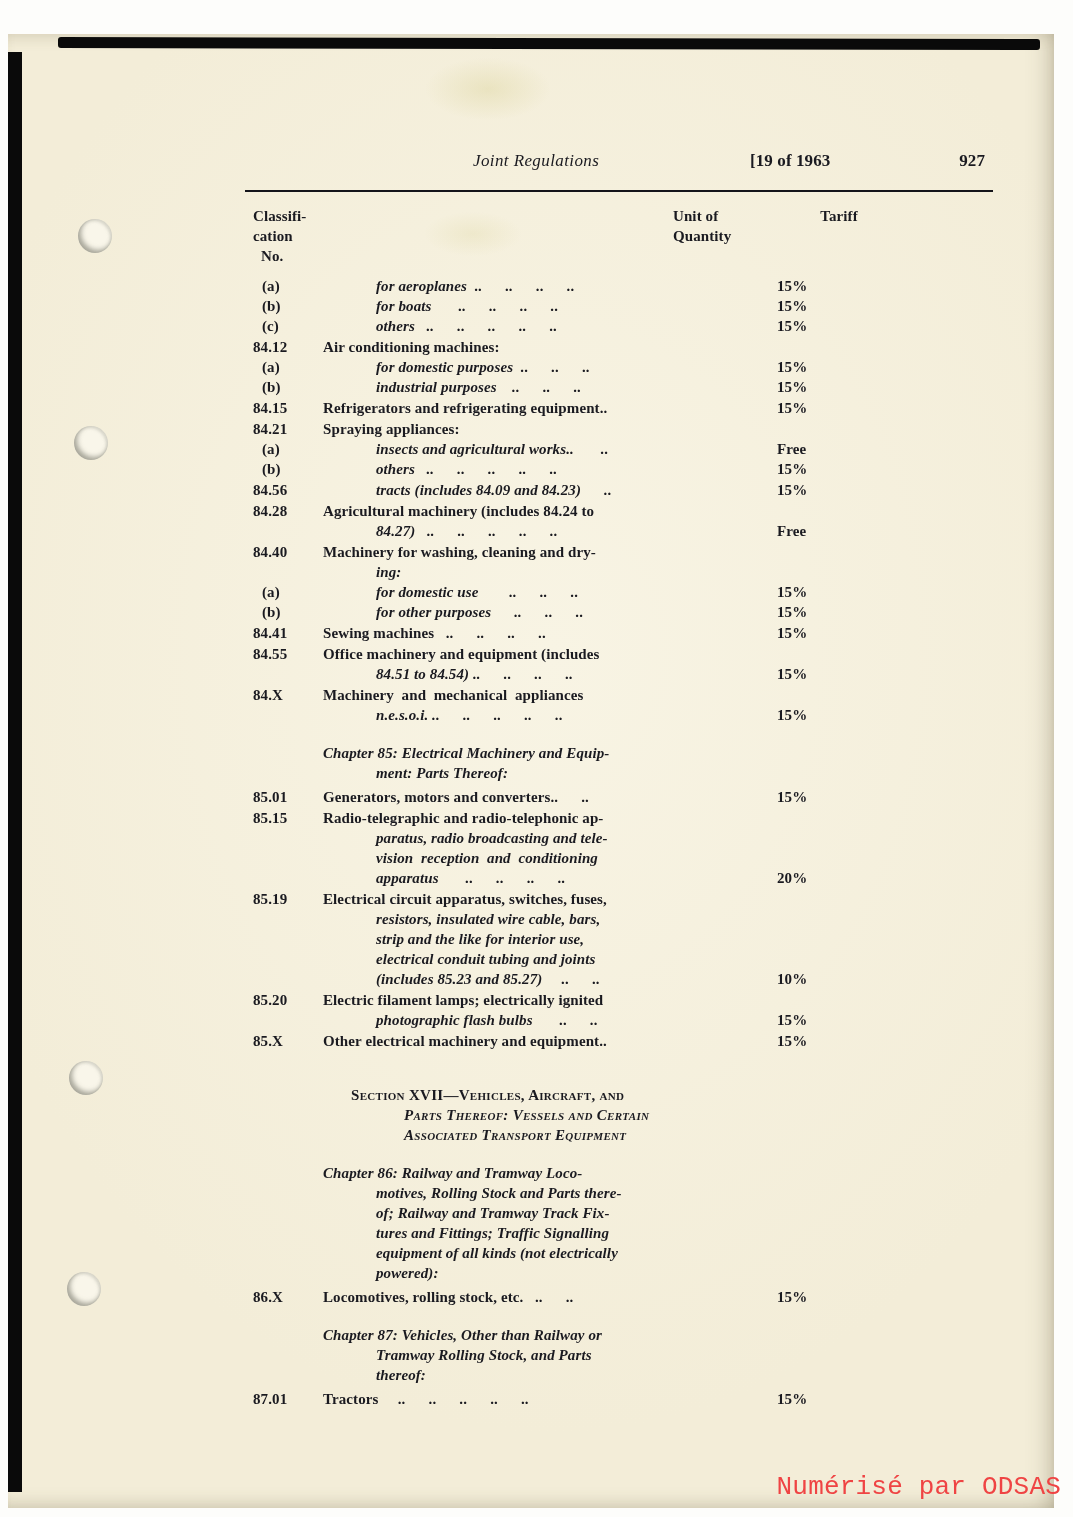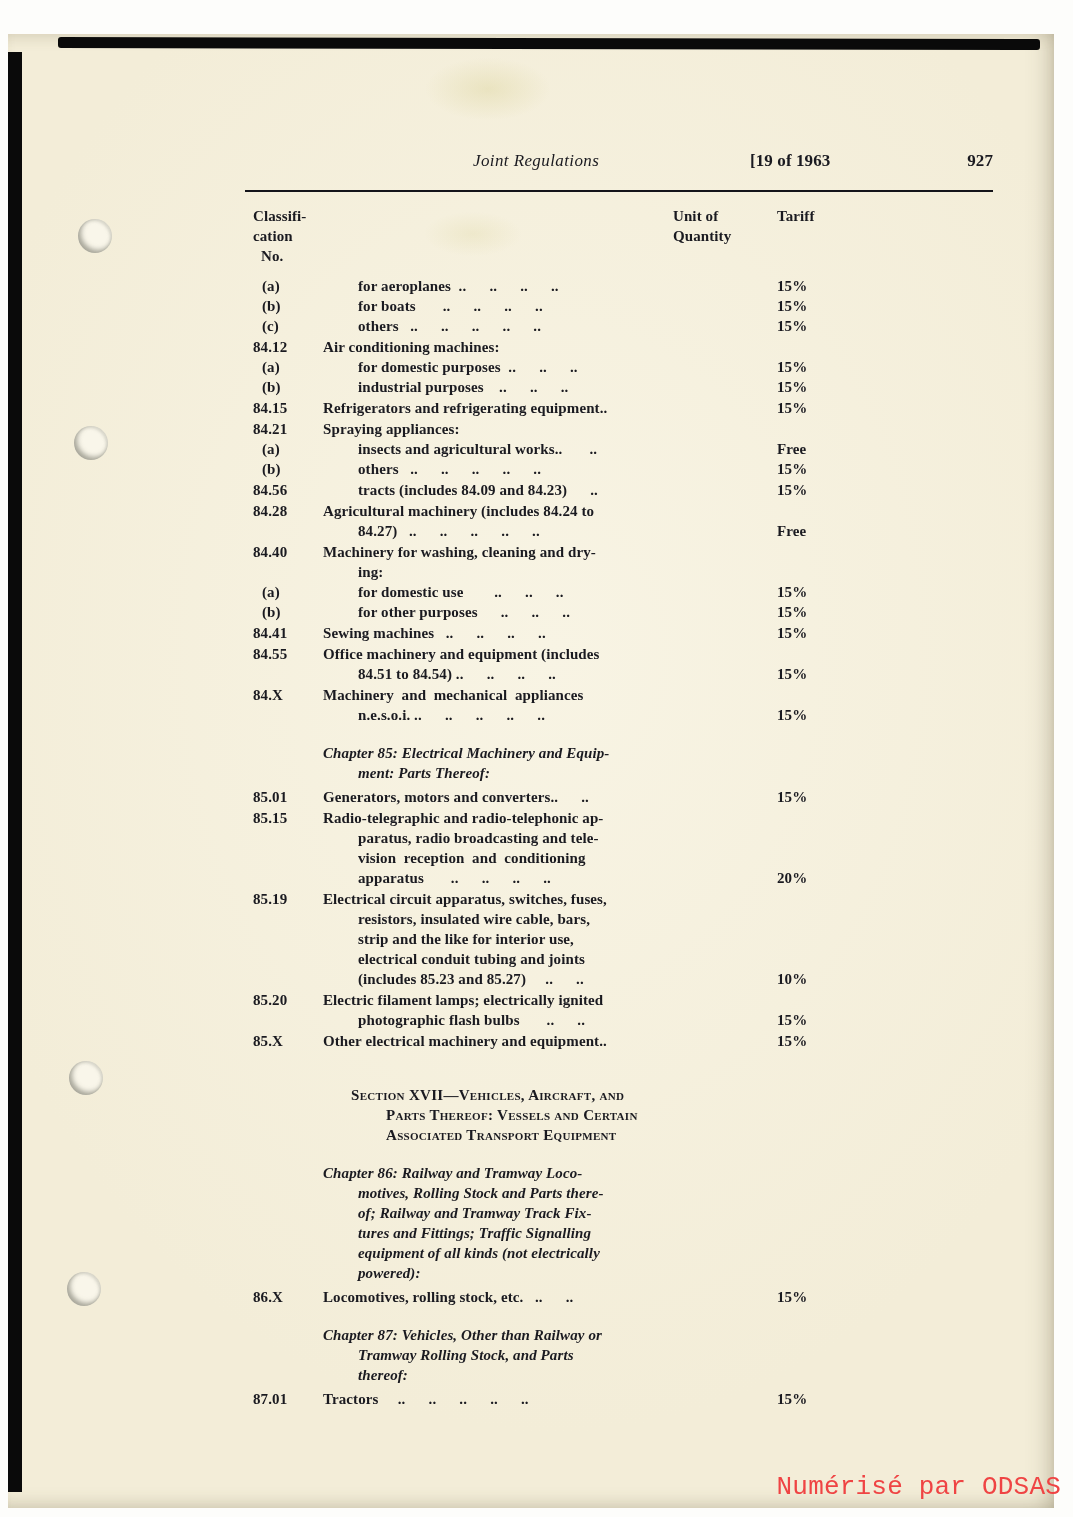--- a/index.html
+++ b/index.html
@@ -43,37 +43,37 @@
   .h4 { left:59px;  top:1238px; }
 
   .content {
     position:absolute; left:237px; top:116px; width:760px;
     font-size:15px; line-height:20px; font-weight:bold;
     letter-spacing:0.1px;
   }
   .doc-header { position:relative; height:22px; font-size:17px; line-height:22px; }
   .doc-title { position:absolute; left:228px; font-style:italic; font-weight:normal; letter-spacing:0.4px; }
   .doc-citation { position:absolute; left:505px; font-weight:bold; }
-  .doc-page-num { position:absolute; right:12px; font-weight:bold; }
+  .doc-page-num { position:absolute; right:20px; font-weight:bold; }
   .rule { margin-top:18px; height:2px; background:#14141a; width:748px; }
 
   .table-head { margin-top:14px; }
   .rows { margin-top:10px; }
 
   .row { display:flex; align-items:stretch; }
   .cell { flex:none; }
   .col-class { width:78px; padding-left:8px; }
   .row-sub .col-class { padding-left:17px; }
   .col-desc { width:340px; }
   .col-unit { width:108px; padding-left:10px; }
   .col-tariff { width:130px; padding-left:6px; display:flex; flex-direction:column; justify-content:flex-end; }
-  .table-head .col-tariff { justify-content:flex-start; }
+  .table-head .col-tariff { justify-content:flex-start;text-align:center; }
 
   .line { white-space:pre; }
-  .line.cont { margin-left:35px; }
+  .line.cont { margin-left:53px;font-style:italic; }
   .cno { margin-left:8px; }
 
   .row-item { margin-top:1px; }
   .row-sub { margin-top:0; }
   .row-chapter { margin-top:18px; margin-bottom:4px; }
   .row-chapter .col-desc { font-style:italic; }
   .row-section { margin-top:34px; margin-bottom:6px;gap:28px; }
   .row-section .col-desc { font-variant:small-caps; letter-spacing:0.3px; }
 
   .scan-credit {

